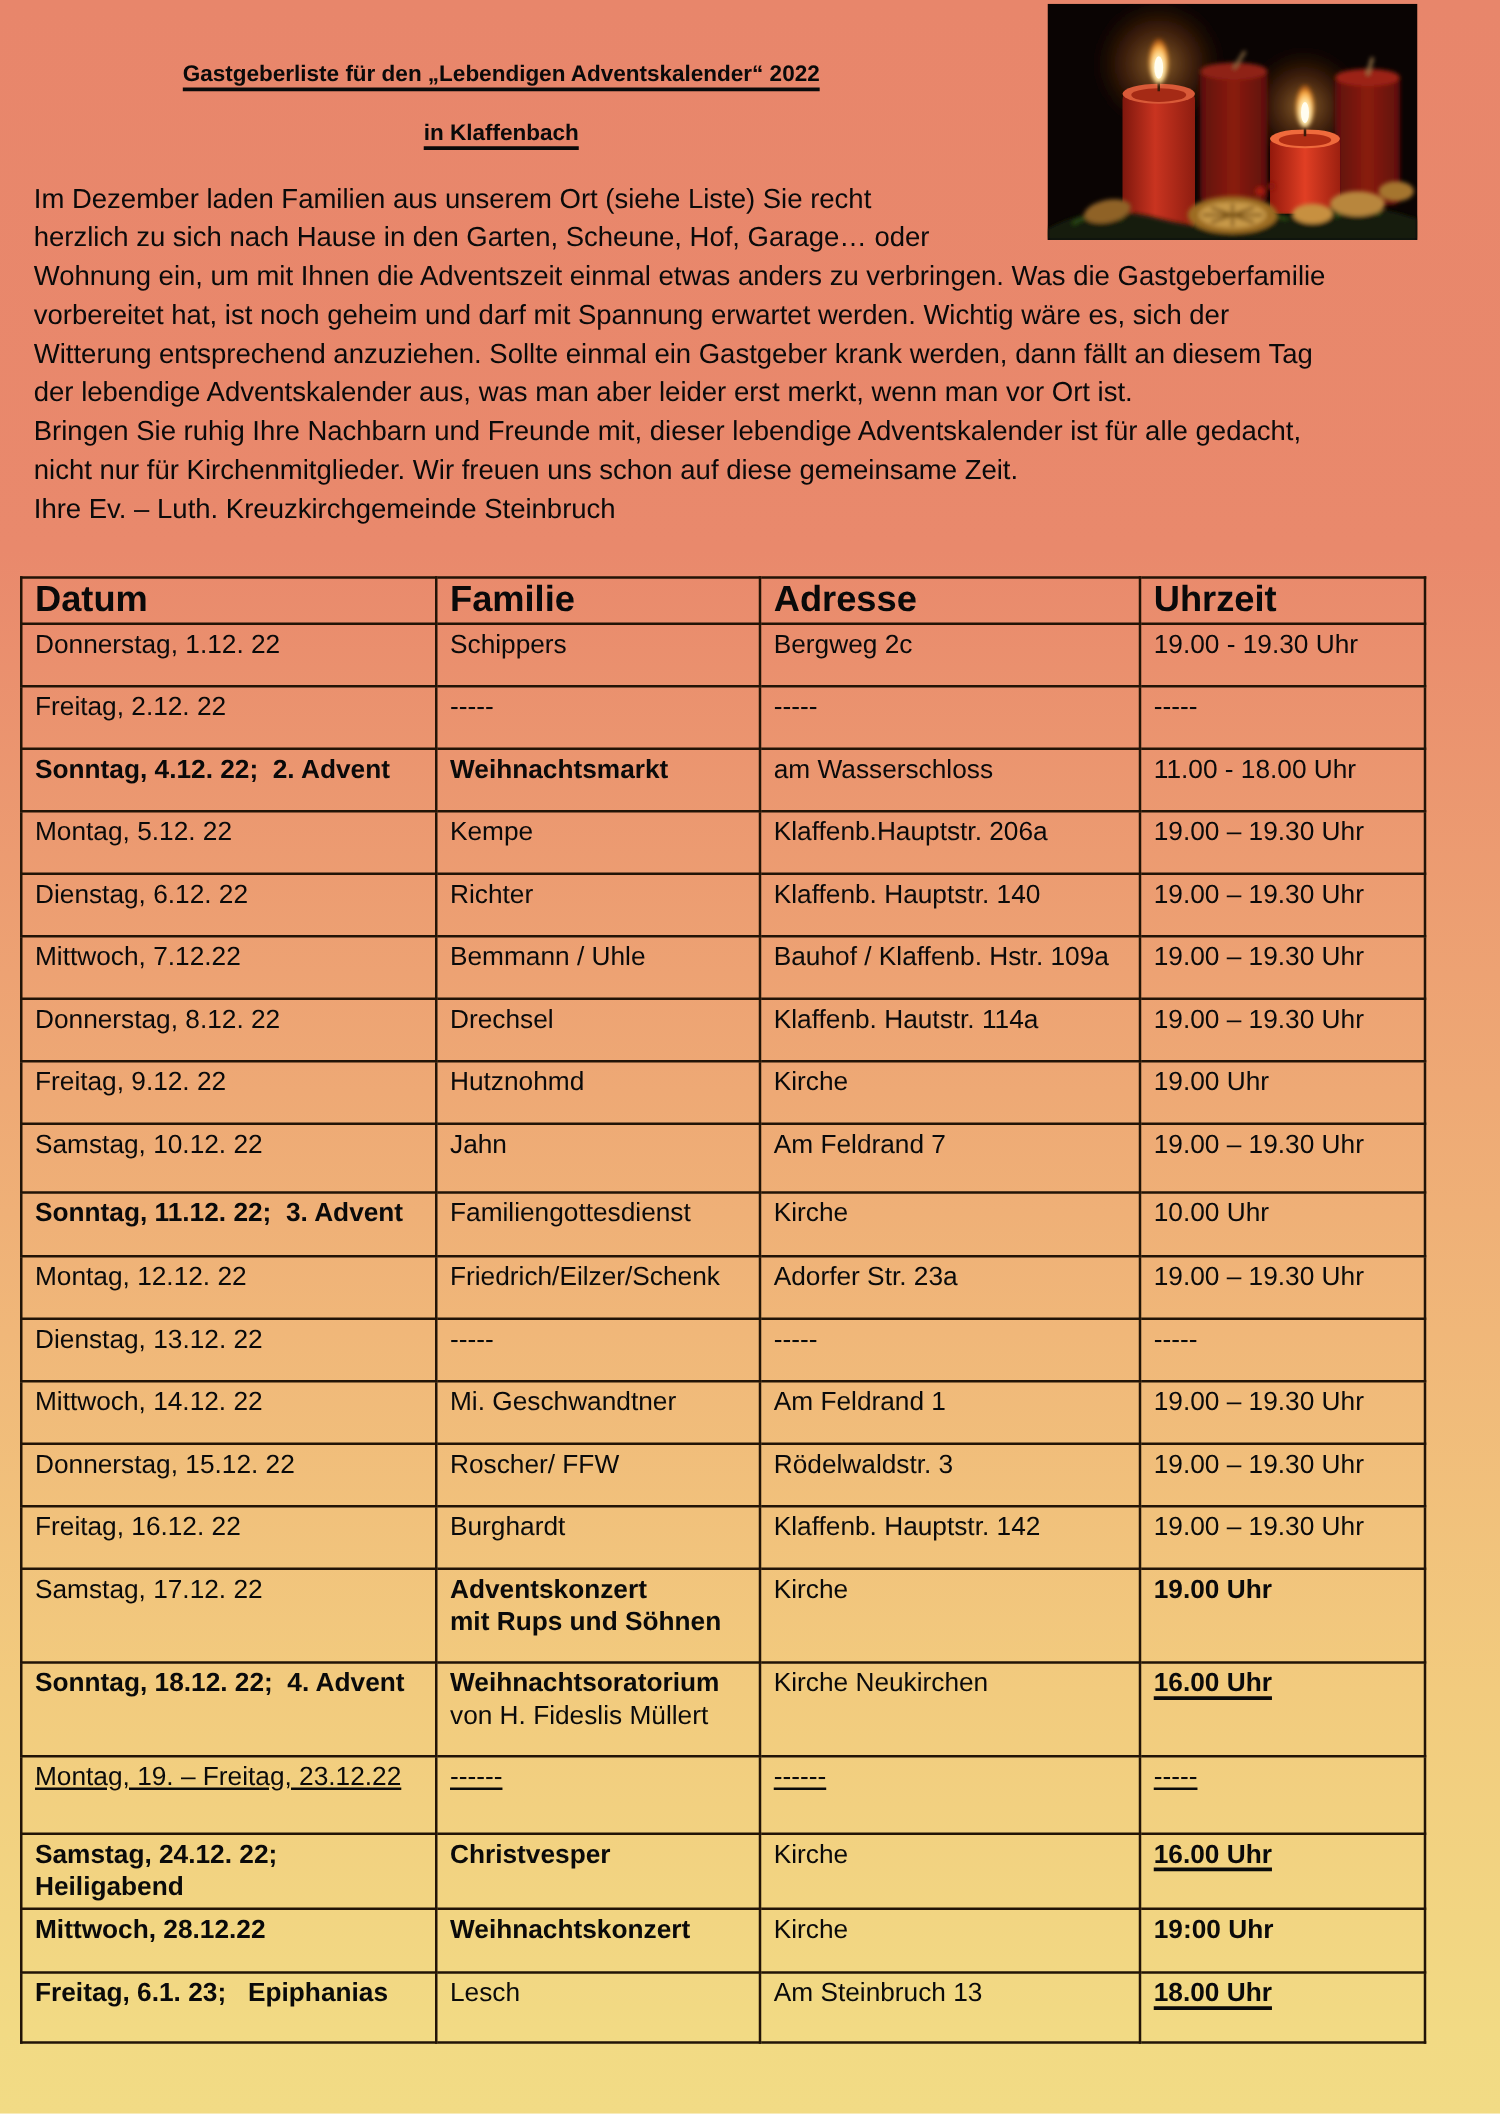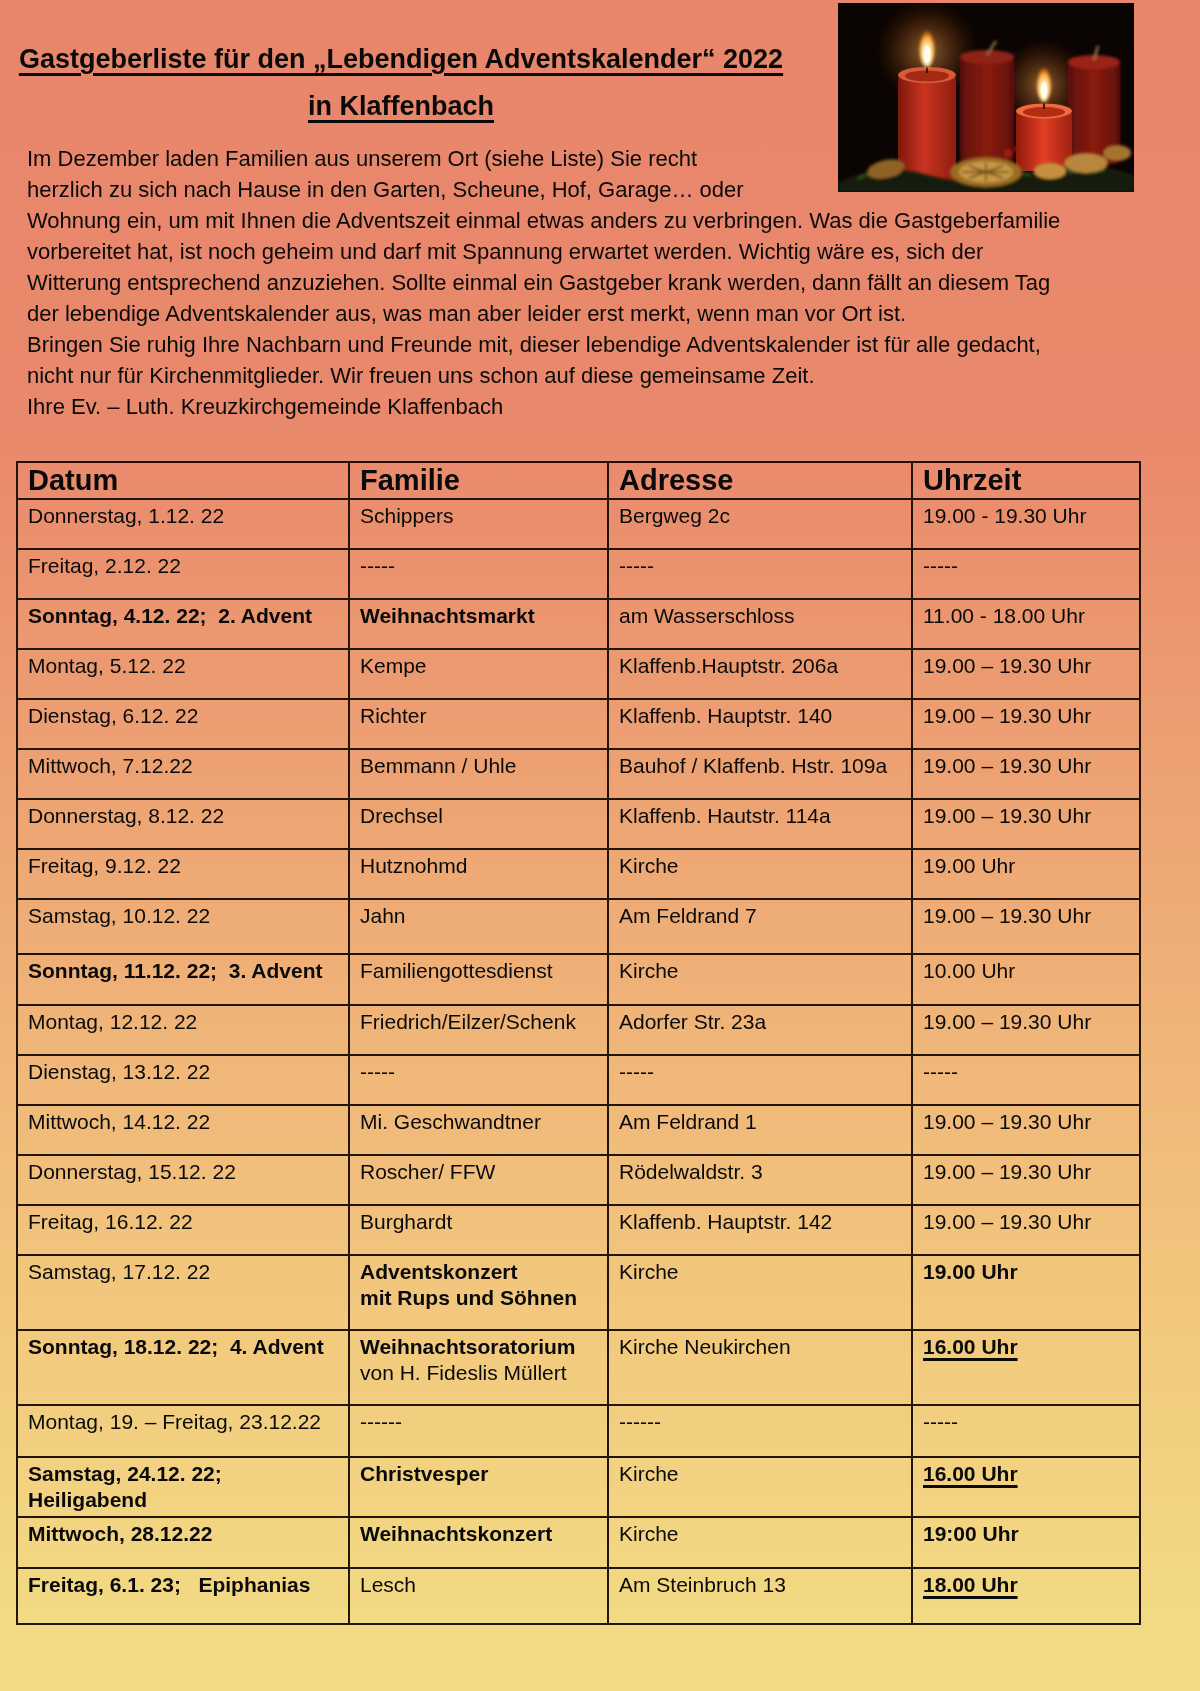--- a/index.html
+++ b/index.html
@@ -8,21 +8,21 @@
   html,body{margin:0;padding:0;}
   body{font-family:"Liberation Sans", sans-serif; color:var(--ink);}
   .page{
     position:relative; width:1200px; height:1691px; overflow:hidden;
     background:linear-gradient(180deg,
       var(--bg-top) 0%, #e9896c 26%, #eda273 46%, #f0b779 63%,
       #f2cb7e 80%, #f2da84 96%, var(--bg-bottom) 100%);
   }
   .title-block{
     position:absolute; left:12px; top:36px; width:778px;
-    text-align:center; font-weight:bold; font-size:27px; line-height:47px;
+    text-align:center; font-weight:bold; font-size:18px; line-height:47px;
   }
   .title-block .tline{
     text-decoration:underline; text-decoration-thickness:3px; text-underline-offset:5px;
     white-space:pre;
   }
   .photo{
     position:absolute; left:838px; top:3px; width:296px; height:189px; display:block;
   }
   .intro{
     position:absolute; left:27px; top:143px; width:1085px;
@@ -146,21 +146,21 @@
 
   <div class="intro">
     <div class="iline">Im Dezember laden Familien aus unserem Ort (siehe Liste) Sie recht</div>
     <div class="iline">herzlich zu sich nach Hause in den Garten, Scheune, Hof, Garage… oder</div>
     <div class="iline">Wohnung ein, um mit Ihnen die Adventszeit einmal etwas anders zu verbringen. Was die Gastgeberfamilie</div>
     <div class="iline">vorbereitet hat, ist noch geheim und darf mit Spannung erwartet werden. Wichtig wäre es, sich der</div>
     <div class="iline">Witterung entsprechend anzuziehen. Sollte einmal ein Gastgeber krank werden, dann fällt an diesem Tag</div>
     <div class="iline">der lebendige Adventskalender aus, was man aber leider erst merkt, wenn man vor Ort ist.</div>
     <div class="iline">Bringen Sie ruhig Ihre Nachbarn und Freunde mit, dieser lebendige Adventskalender ist für alle gedacht,</div>
     <div class="iline">nicht nur für Kirchenmitglieder. Wir freuen uns schon auf diese gemeinsame Zeit.</div>
-    <div class="iline">Ihre Ev. – Luth. Kreuzkirchgemeinde Klaffenbach</div>
+    <div class="iline">Ihre Ev. – Luth. Kreuzkirchgemeinde Steinbruch</div>
   </div>
 
   <table class="calendar">
     <colgroup>
         <col class="c1">
         <col class="c2">
         <col class="c3">
         <col class="c4">
       </colgroup>
     <thead>
@@ -405,21 +405,21 @@
             <span class="cell-line b">Weihnachtsoratorium</span>
             <span class="cell-line">von H. Fideslis Müllert</span>
           </td>
           <td>
             <span class="cell-line">Kirche Neukirchen</span>
           </td>
           <td>
             <span class="cell-line b u">16.00 Uhr</span>
           </td>
         </tr>
-        <tr style="height: 52px;">
+        <tr style="height: 62px; text-decoration: underline;">
           <td>
             <span class="cell-line">Montag, 19. – Freitag, 23.12.22</span>
           </td>
           <td>
             <span class="cell-line">------</span>
           </td>
           <td>
             <span class="cell-line">------</span>
           </td>
           <td>

